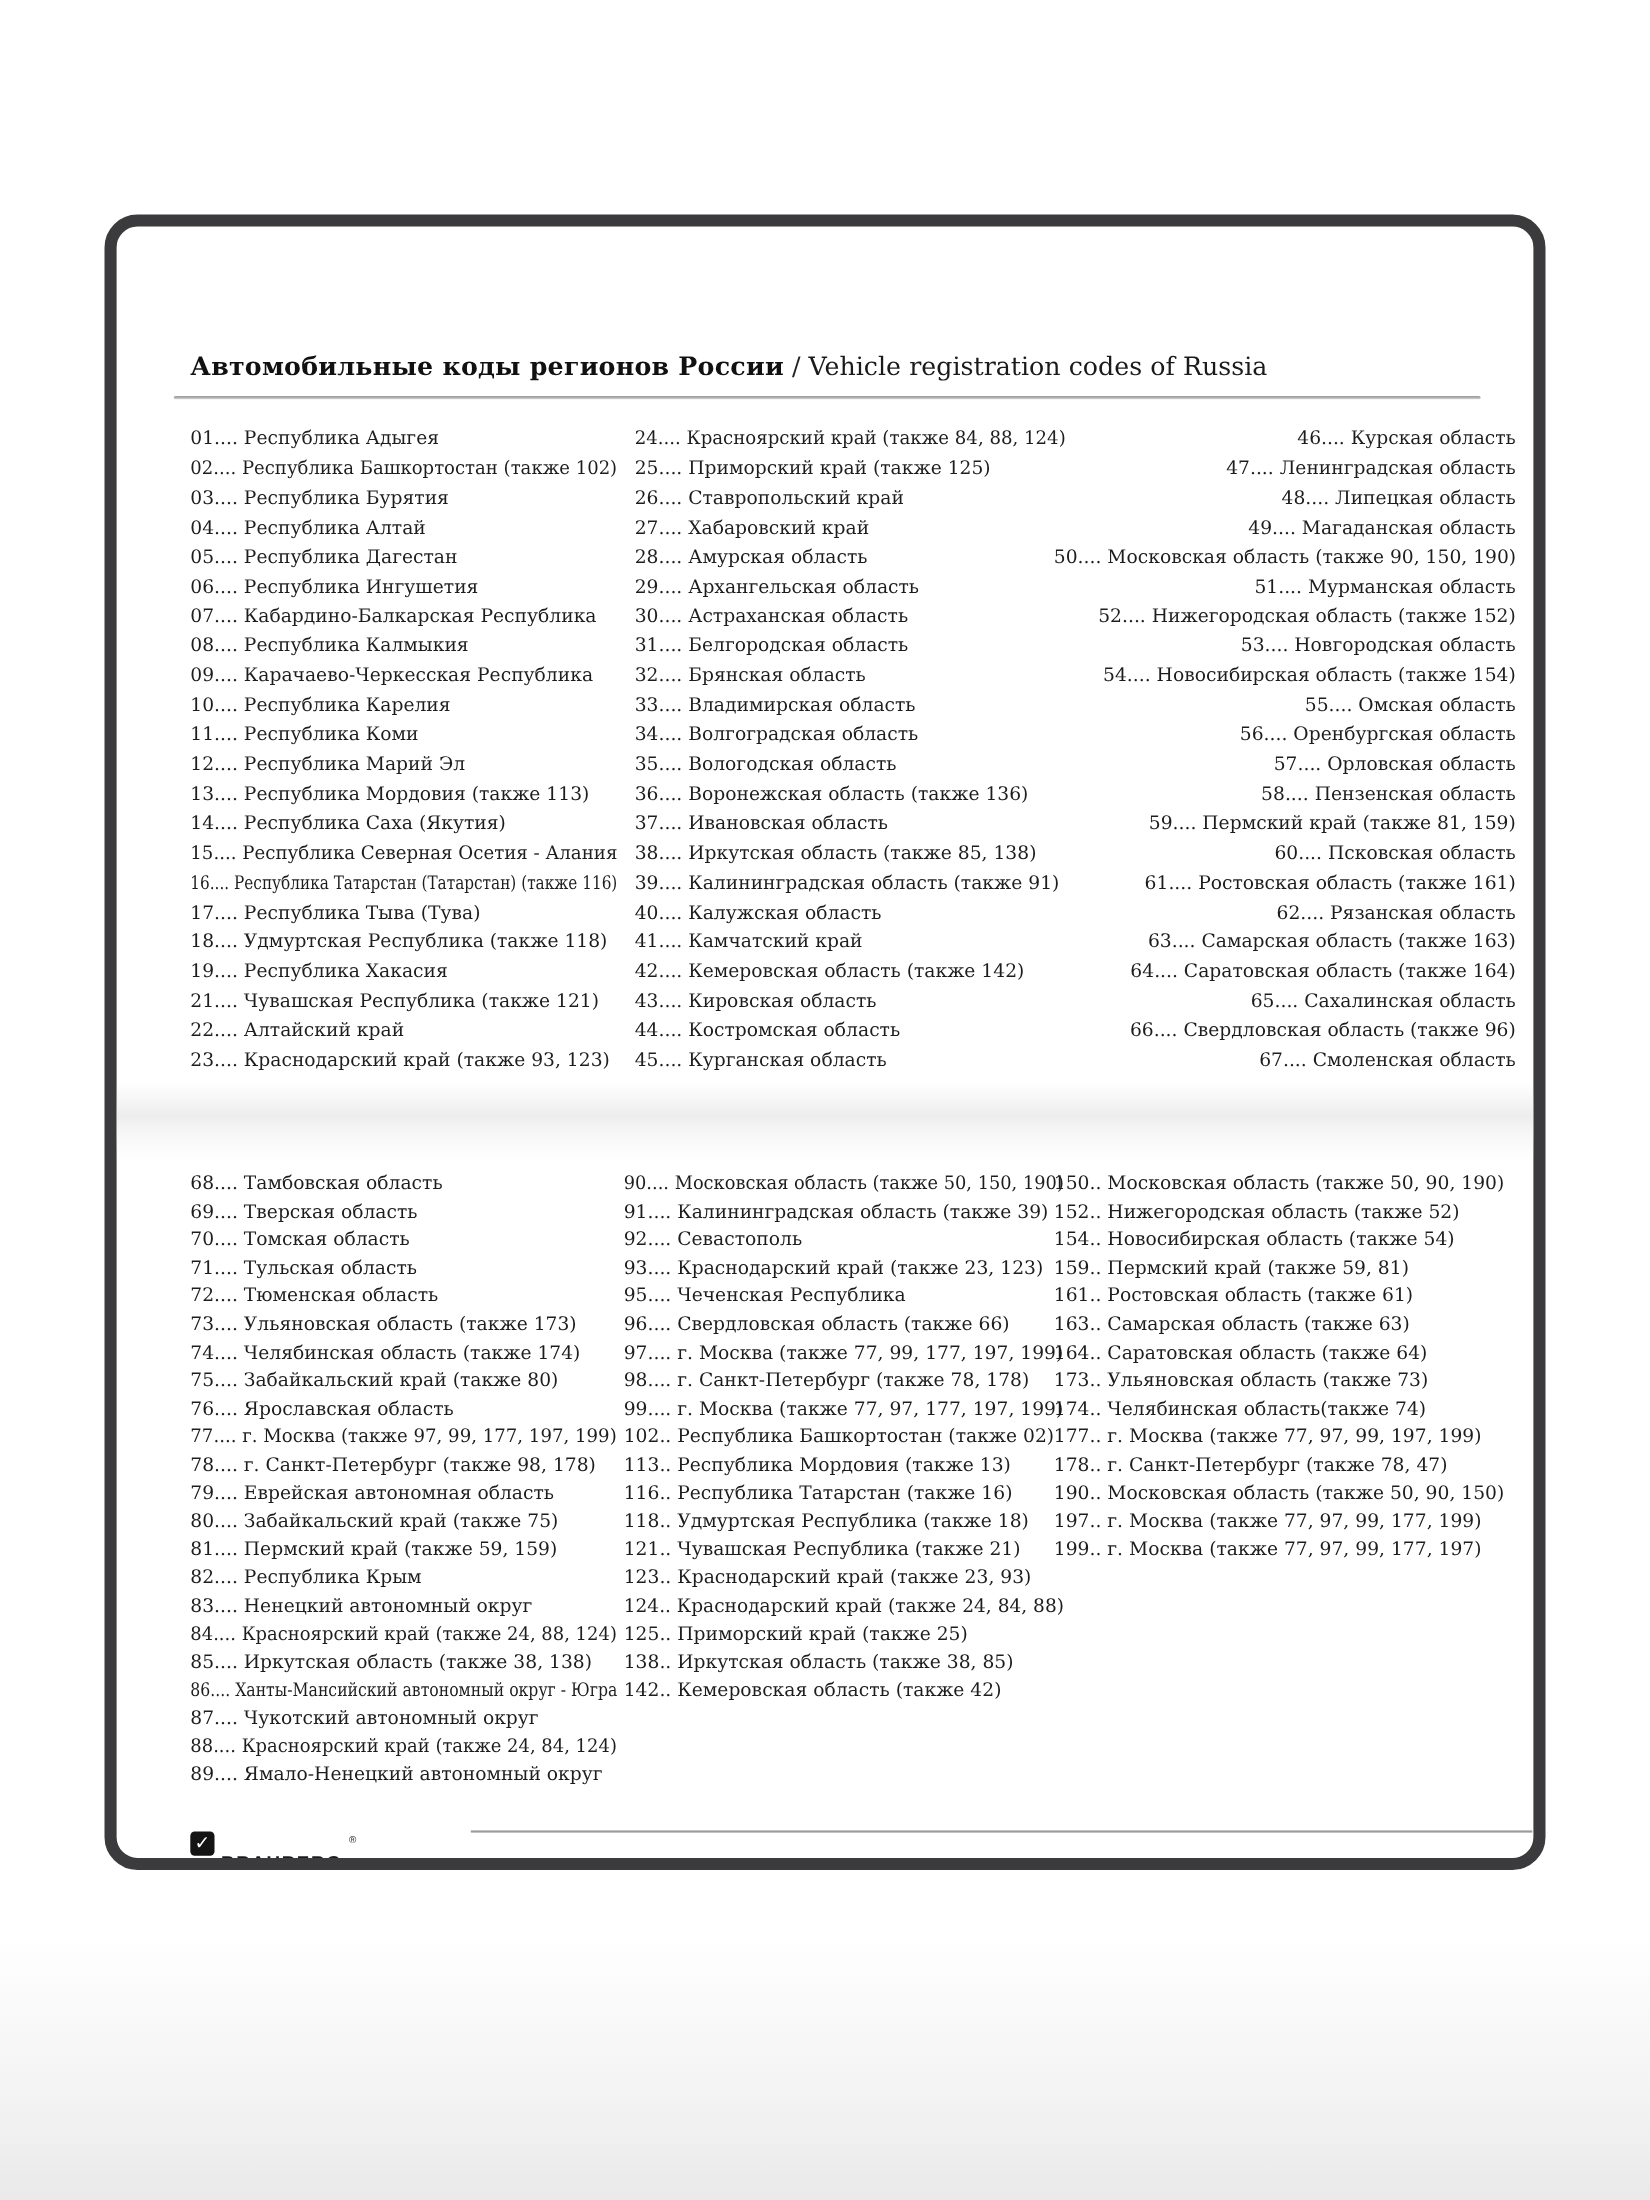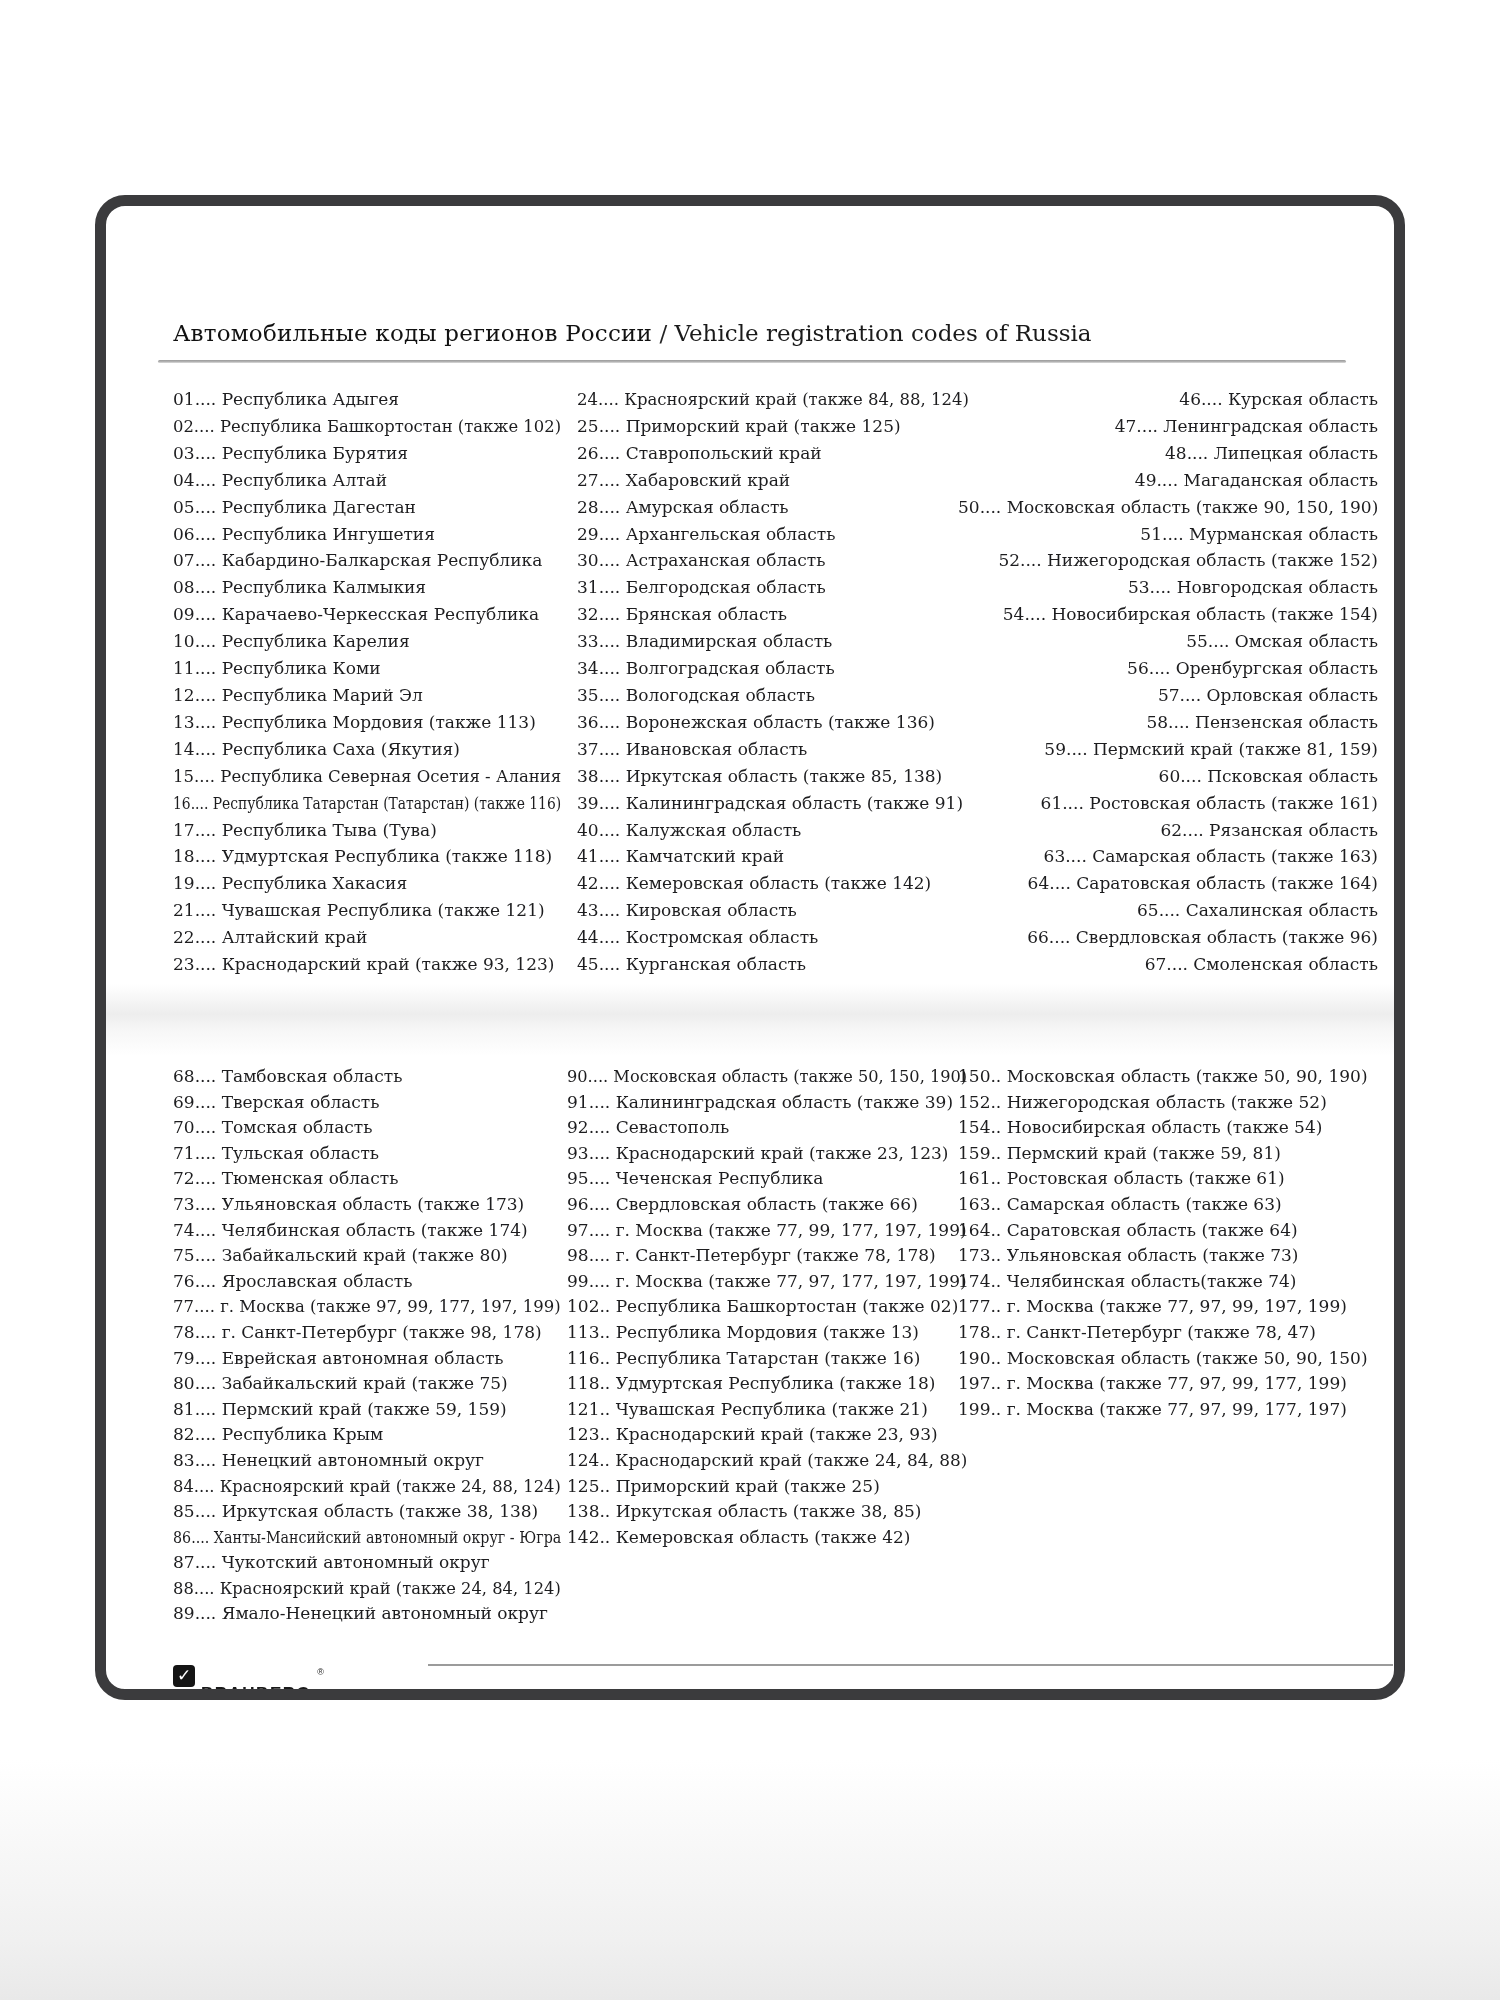--- a/index.html
+++ b/index.html
@@ -11,21 +11,21 @@
   .card{
     position:absolute;left:95px;top:195px;width:1288px;height:1483px;
     background:#ffffff;border:11px solid #3b3b3d;border-radius:30px;
     overflow:hidden;
   }
   .card-inner{position:absolute;left:0;top:0;right:0;bottom:0;}
   .title-row{
     position:absolute;left:67px;top:114px;right:46px;
     font-size:23px;color:#111111;white-space:nowrap;
   }
-  .title-ru{font-weight:normal;letter-spacing:.2px;}
+  .title-ru{font-weight:bold;letter-spacing:.2px;}
   .title-sep{font-weight:normal;color:#222;}
   .title-en{font-weight:normal;color:#1a1a1a;}
   .title-rule{
     position:absolute;left:52px;top:154px;width:1188px;height:3px;
     background:linear-gradient(180deg,#9a9a9a 0%,#b5b5b5 60%,#e0e0e0 100%);
     border-radius:2px;
   }
   .col{
     position:absolute;color:#1d1d1f;font-size:17px;
   }

